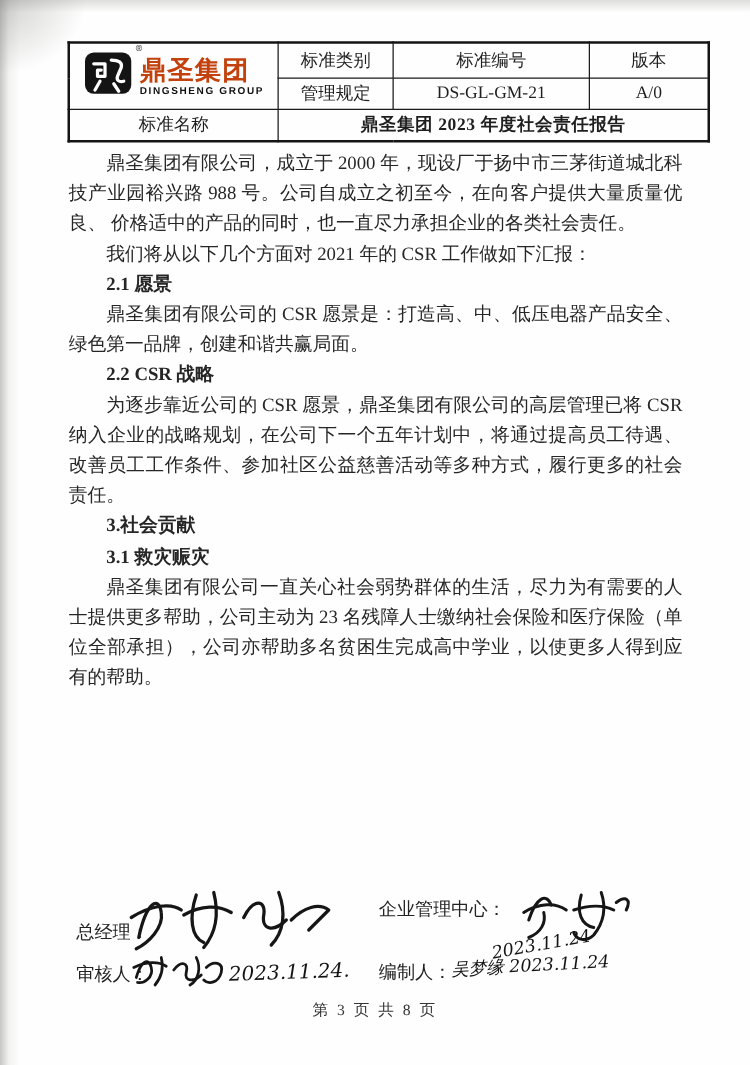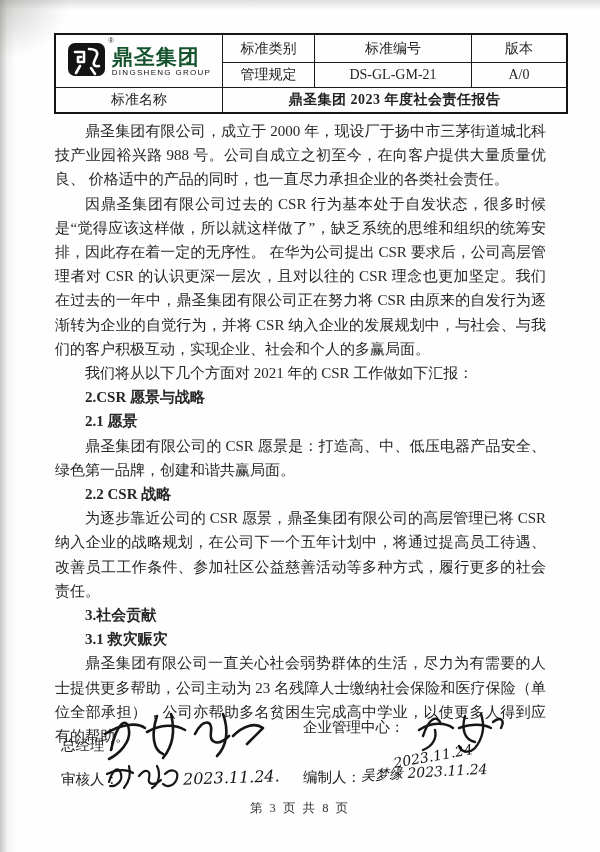--- a/index.html
+++ b/index.html
@@ -57,25 +57,25 @@
   .logo-wrap { display:flex; align-items:center; justify-content:center; gap:5px; padding:2px 0; }
   .logo-mark { position:relative; flex:0 0 auto; }
   .logo-reg {
     position:absolute; top:-4px; right:-7px;
     font-size:7px; color:#1b1b1b;
     font-family:"Liberation Sans",sans-serif;
   }
   .brand-col { display:flex; flex-direction:column; align-items:flex-start; line-height:1; }
   .brand-cn {
     font-family:"Liberation Sans","DejaVu Sans",sans-serif;
-    font-weight:900; font-size:21px; letter-spacing:1px; color:#14532d;
+    font-weight:900; font-size:21px; letter-spacing:1px; color:#c2410c;
   }
   .brand-en {
     font-family:"Liberation Sans","DejaVu Sans",sans-serif;
-    font-weight:400; font-size:8px; letter-spacing:1.3px; color:#111;
+    font-weight:700; font-size:8px; letter-spacing:1.3px; color:#111;
     margin-top:2px;
   }
   .doc-title-cell { font-weight:bold; font-size:15px; letter-spacing:0.5px; }
 
   
   .body-text {
     position:absolute; left:55px; top:119px; width:491px;
     font-size:15px; line-height:24.2px;
     text-align:justify;
   }
@@ -153,23 +153,21 @@
     </tr>
     <tr class="r3">
       <td>标准名称</td>
       <td colspan="3" class="doc-title-cell">鼎圣集团 2023 年度社会责任报告</td>
     </tr>
   </tbody>
     </table>
 
   <div class="body-text">
     <p>鼎圣集团有限公司，成立于 2000 年，现设厂于扬中市三茅街道城北科技产业园裕兴路 988 号。公司自成立之初至今，在向客户提供大量质量优良、 价格适中的产品的同时，也一直尽力承担企业的各类社会责任。</p>
-    <p>因鼎圣集团有限公司过去的 CSR 行为基本处于自发状态，很多时候是“觉得应该这样做，所以就这样做了”，缺乏系统的思维和组织的统筹安排，因此存在着一定的无序性。 在华为公司提出 CSR 要求后，公司高层管理者对 CSR 的认识更深一层次，且对以往的 CSR 理念也更加坚定。我们在过去的一年中，鼎圣集团有限公司正在努力将 CSR 由原来的自发行为逐渐转为企业的自觉行为，并将 CSR 纳入企业的发展规划中，与社会、与我们的客户积极互动，实现企业、社会和个人的多赢局面。</p>
     <p>我们将从以下几个方面对 2021 年的 CSR 工作做如下汇报：</p>
-    <p class="h">2.CSR 愿景与战略</p>
     <p class="h">2.1 愿景</p>
     <p>鼎圣集团有限公司的 CSR 愿景是：打造高、中、低压电器产品安全、绿色第一品牌，创建和谐共赢局面。</p>
     <p class="h">2.2 CSR 战略</p>
     <p>为逐步靠近公司的 CSR 愿景，鼎圣集团有限公司的高层管理已将 CSR 纳入企业的战略规划，在公司下一个五年计划中，将通过提高员工待遇、改善员工工作条件、参加社区公益慈善活动等多种方式，履行更多的社会责任。</p>
     <p class="h">3.社会贡献</p>
     <p class="h">3.1 救灾赈灾</p>
     <p>鼎圣集团有限公司一直关心社会弱势群体的生活，尽力为有需要的人士提供更多帮助，公司主动为 23 名残障人士缴纳社会保险和医疗保险（单位全部承担），公司亦帮助多名贫困生完成高中学业，以使更多人得到应有的帮助。</p>
   </div>
 
   <div class="sig-area">

